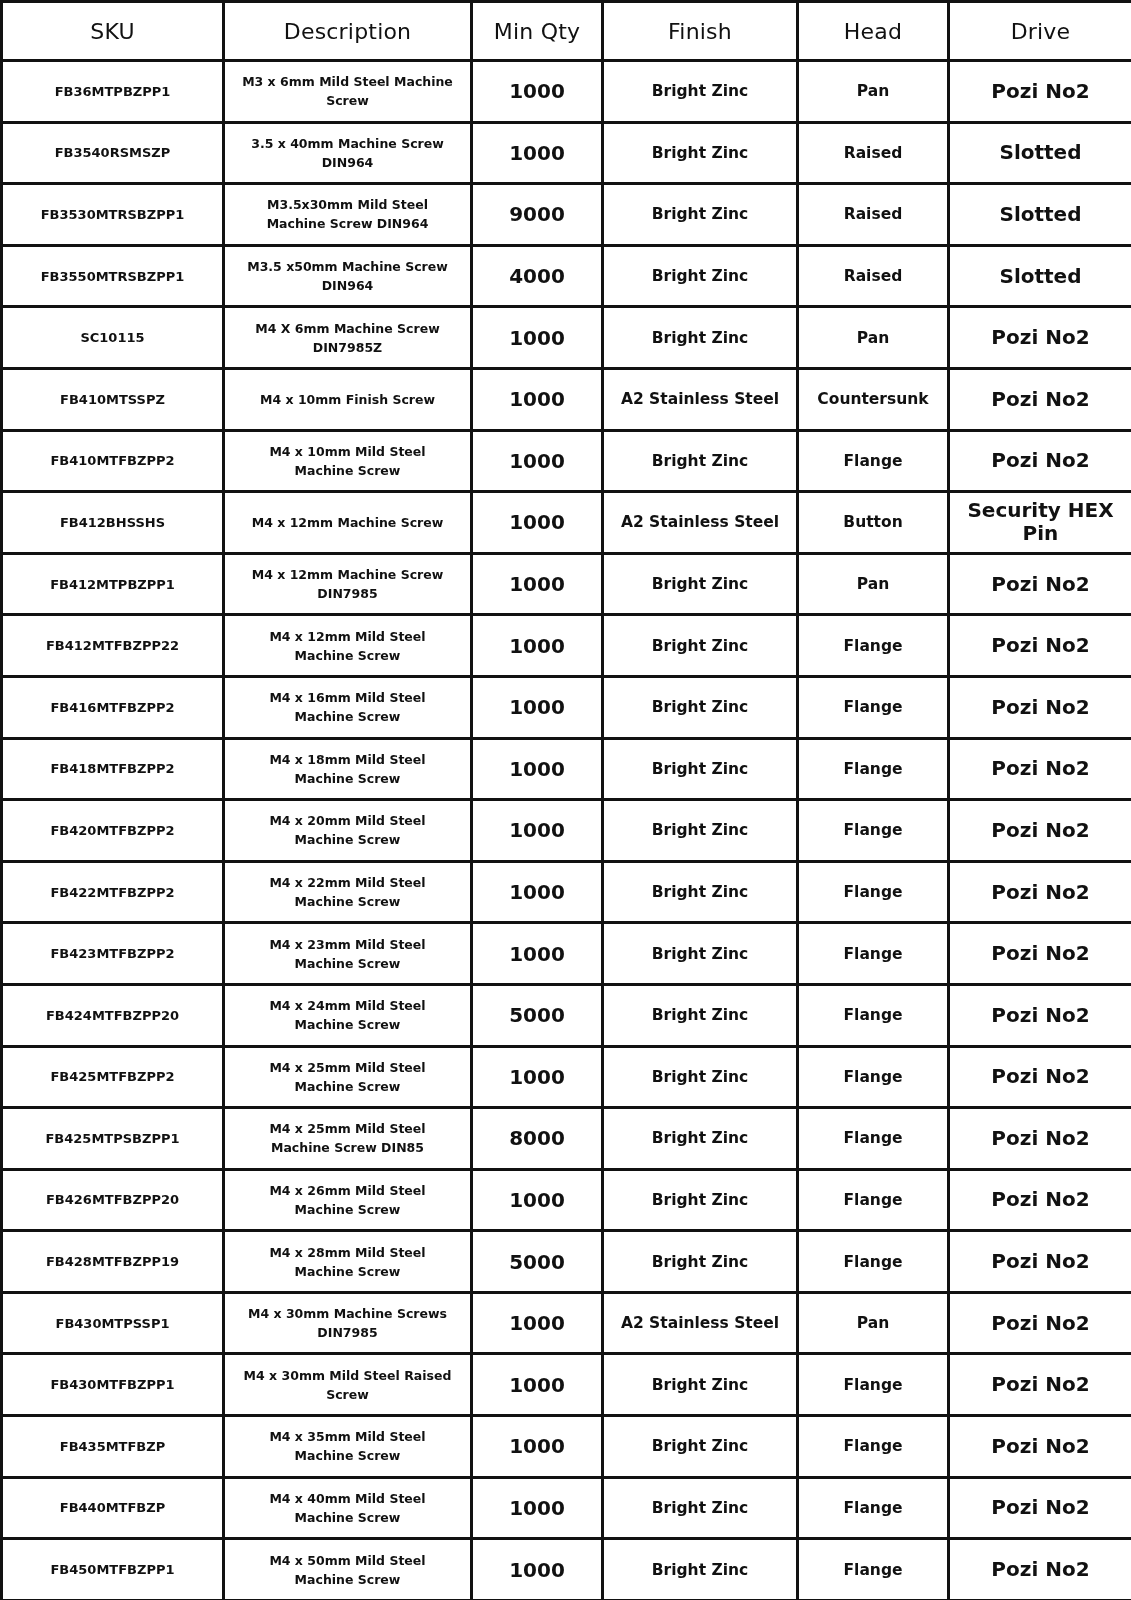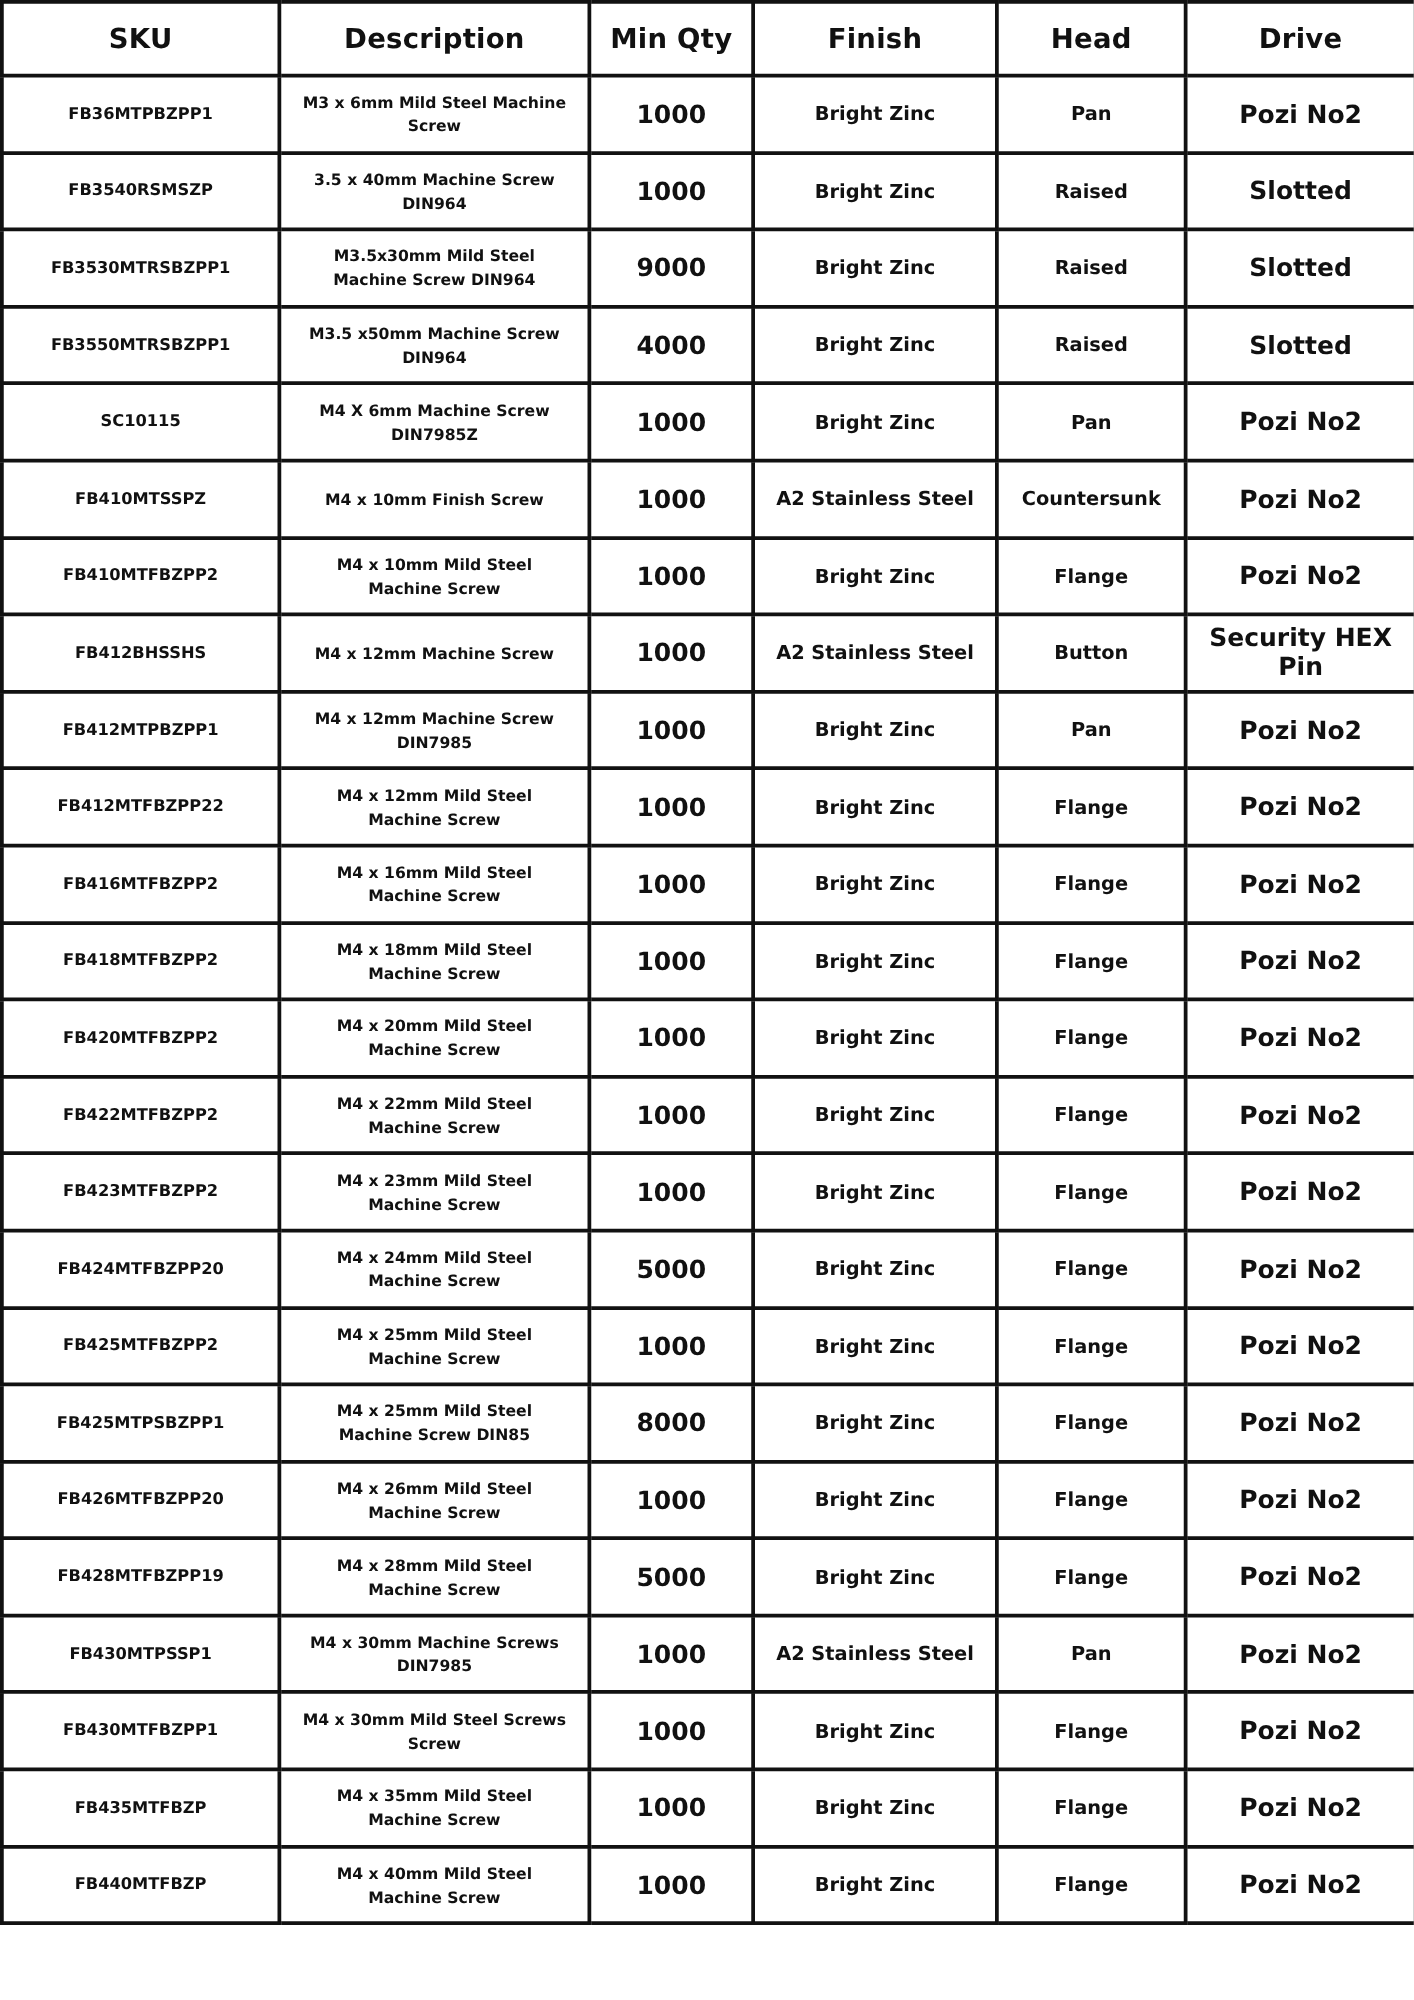--- a/index.html
+++ b/index.html
@@ -19,21 +19,21 @@
   th, td {
     border: 3px solid #111;
     text-align: center;
     vertical-align: middle;
     padding: 0 6px;
     box-sizing: border-box;
   }
   th {
     height: 59px;
     font-size: 22px;
-    font-weight: bold;
+    font-weight: normal;
     letter-spacing: 0.2px;
   }
   td { height: 61.6px; font-weight: bold; }
   td.sku { font-size: 13px; }
   td.desc { font-size: 12.5px; line-height: 19px; padding: 0 14px; }
   td.qty { font-size: 20px; }
   td.fin, td.head { font-size: 15.5px; }
   td.drive { font-size: 20px; line-height: 23px; }
   tr:first-child th { border-top-width: 3px; }
 </style>
@@ -223,36 +223,44 @@
       <tr>
         <td class="sku">FB430MTPSSP1</td>
         <td class="desc">M4 x 30mm Machine Screws DIN7985</td>
         <td class="qty">1000</td>
         <td class="fin">A2 Stainless Steel</td>
         <td class="head">Pan</td>
         <td class="drive">Pozi No2</td>
       </tr>
       <tr>
         <td class="sku">FB430MTFBZPP1</td>
-        <td class="desc">M4 x 30mm Mild Steel Screws Screw</td>
+        <td class="desc">M4 x 30mm Mild Steel Raised Screw</td>
         <td class="qty">1000</td>
         <td class="fin">Bright Zinc</td>
         <td class="head">Flange</td>
         <td class="drive">Pozi No2</td>
       </tr>
       <tr>
         <td class="sku">FB435MTFBZP</td>
         <td class="desc">M4 x 35mm Mild Steel Machine Screw</td>
         <td class="qty">1000</td>
         <td class="fin">Bright Zinc</td>
         <td class="head">Flange</td>
         <td class="drive">Pozi No2</td>
       </tr>
       <tr>
         <td class="sku">FB440MTFBZP</td>
         <td class="desc">M4 x 40mm Mild Steel Machine Screw</td>
+        <td class="qty">1000</td>
+        <td class="fin">Bright Zinc</td>
+        <td class="head">Flange</td>
+        <td class="drive">Pozi No2</td>
+      </tr>
+      <tr>
+        <td class="sku">FB450MTFBZPP1</td>
+        <td class="desc">M4 x 50mm Mild Steel Machine Screw</td>
         <td class="qty">1000</td>
         <td class="fin">Bright Zinc</td>
         <td class="head">Flange</td>
         <td class="drive">Pozi No2</td>
       </tr>
     </tbody>
 </table>
 
 </body></html>

